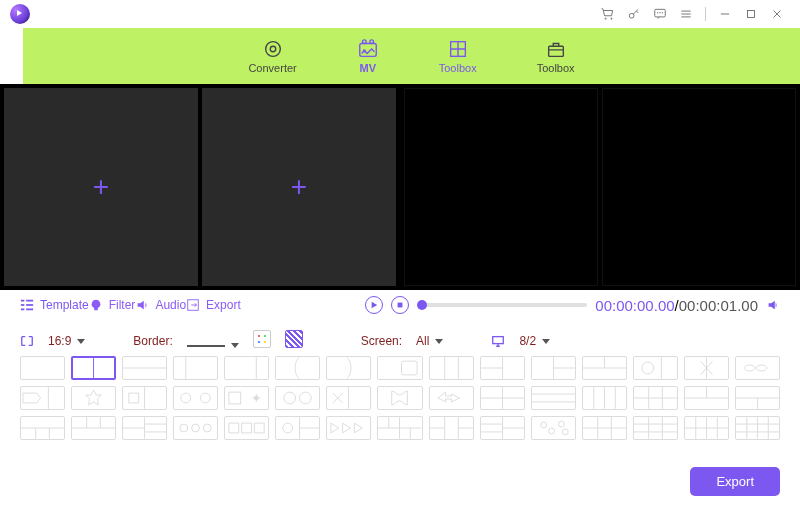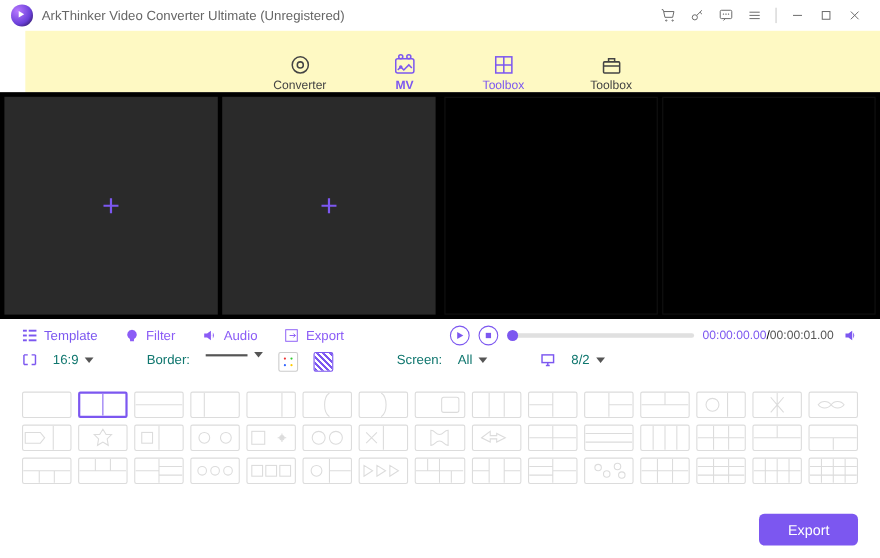--- a/index.html
+++ b/index.html
@@ -6,51 +6,51 @@
   body { width: 800px; height: 507px; background: #fff; overflow: hidden; }
   .titlebar { height: 28px; background: #fff; display: flex; align-items: center; padding: 0 10px; border-bottom: 0; }
   .titlebar .logo { width: 20px; height: 20px; background: radial-gradient(circle at 30% 30%, #b879ff, #6a3fd9 60%, #1a0a33); border-radius: 50%; margin-right: 8px; position: relative; }
   .titlebar .logo::after { content: ""; position: absolute; top: 6px; left: 7px; width: 0; height: 0; border-left: 5px solid #fff; border-top: 3px solid transparent; border-bottom: 3px solid transparent; }
   .titlebar .title { font-size: 12px; color: #666; }
   .titlebar .spacer { flex: 1; }
   .titlebar .tbtn { width: 22px; height: 22px; display: flex; align-items: center; justify-content: center; color: #666; font-size: 14px; cursor: pointer; margin: 0 2px; }
   .titlebar .tbtn svg { width: 14px; height: 14px; stroke: #666; fill: none; stroke-width: 1.5; }
   .sep { width: 1px; height: 14px; background: #ccc; margin: 0 6px; }
 
-  .maintabs { height: 56px; display: flex; justify-content: center; gap: 60px; align-items: flex-end; background:#fef9c3;margin-left:23px; }
+  .maintabs { height: 56px; display: flex; justify-content: center; gap: 60px; align-items: center; background:#bef264;margin-left:23px; }
   .mtab { display: flex; flex-direction: column; align-items: center; gap: 2px; cursor: pointer; color: #444; font-size: 11px; }
   .mtab svg { width: 22px; height: 22px; stroke: #444; fill: none; stroke-width: 1.5; }
   .mtab.active { color: #7c57f0; font-weight: bold; }
   .mtab.active svg { stroke: #7c57f0; }
   .mtab.coll { color: #7c57f0; }
   .mtab.coll svg { stroke: #7c57f0; }
 
   .workarea { height: 206px; display: flex; background:#000; }
   .editpane { flex: 1; display:flex; gap:4px; padding:4px; background:#000; }
   .editslot { flex:1; background:#2a2a2a; display:flex; align-items:center; justify-content:center; cursor:pointer; }
   .editslot .plus { font-size: 28px; color:#7c57f0; font-weight:200; }
   .previewpane { flex:1; display:flex; gap:4px; padding:4px; background:#000; }
   .pvslot { flex:1; background:#000; border:1px solid #111; }
 
-  .sectiontabs { height:30px; display:flex; align-items:center; padding:0 20px; gap:24px; background:#fff; }
+  .sectiontabs { height:30px; display:flex; align-items:center; padding:0 20px; background:#fff; }
   .stab { display:flex; align-items:center; gap:6px; font-size:12px; color:#8b5cf6; cursor:pointer; }
   .stab.active { color:#7c57f0; }
   .stab svg { width:14px; height:14px; fill:currentColor; }
   .playctrl { margin-left:auto; display:flex; align-items:center; gap:8px; }
   .roundbtn { width:18px; height:18px; border:1.5px solid #7c57f0; border-radius:50%; display:flex; align-items:center; justify-content:center; cursor:pointer; }
   .roundbtn svg { width:8px; height:8px; fill:#7c57f0; stroke:none; }
   .seekbar { width:170px; height:4px; background:#e0e0e0; border-radius:2px; position:relative; cursor:pointer; }
   .seekbar .dot { position:absolute; left:0; top:-3px; width:10px; height:10px; background:#7c57f0; border-radius:50%; }
-  .time { font-size:11px; }
+  .time { font-size:15px; }
   .time .cur { color:#7c57f0; }
   .time .tot { color:#555; }
   .volbtn { width:14px; height:14px; cursor:pointer; }
   .volbtn svg { width:14px; height:14px; fill:#7c57f0; }
 
-  .opts { height:28px; display:flex; align-items:flex-start; padding:0 20px; gap:14px; font-size:12px; color:#0f766e; background:#fff; }
+  .opts { height:28px; display:flex; align-items:flex-end; padding:0 20px; gap:14px; font-size:12px; color:#7f1d1d; background:#fff; }
   .opts .iconsm { width:14px; height:14px; display:inline-flex; align-items:center; justify-content:center; }
   .opts .iconsm svg { width:14px; height:14px; stroke:#7c57f0; fill:none; stroke-width:1.5; }
   .opts .dd { display:flex; align-items:center; gap:4px; cursor:pointer; }
   .opts .dd::after { content:""; border-left:4px solid transparent; border-right:4px solid transparent; border-top:5px solid #555; margin-left:2px; }
   .opts .borderline { width:38px; height:2px; background:#555; display:inline-block; }
   .opts .sqbtn { width:18px; height:18px; border:1px solid #ccc; border-radius:2px; display:flex; align-items:center; justify-content:center; cursor:pointer; }
   .opts .sqbtn svg { width:12px; height:12px; }
 
   .templates { padding:8px 20px 4px; display:grid; grid-template-columns: repeat(15, 1fr); gap:6px; background:#fff; }
   .tcell { height:24px; border:1px solid #dcdcdc; border-radius:2px; background:#fff; cursor:pointer; position:relative; overflow:hidden; }
@@ -59,21 +59,20 @@
   .tcell.sel svg { stroke:#7c57f0; }
 
   .footer { position:absolute; bottom:0; left:0; right:0; height:52px; display:flex; align-items:center; justify-content:flex-end; padding:0 20px; background:#fff; }
   .exportbtn { background:#7c57f0; color:#fff; border:none; padding:7px 26px; border-radius:5px; font-size:13px; cursor:pointer; }
 </style>
 </head>
 <body>
 
 <div class="titlebar">
   <div class="logo"></div>
-  <div class="title">ArkThinker Video Converter Ultimate (Unregistered)</div>
   <div class="spacer"></div>
   <div class="tbtn">
       <svg viewBox="0 0 24 24">
         <path d="M4 6h16l-2 9H6zM8 21a1 1 0 100-2 1 1 0 000 2zm10 0a1 1 0 100-2 1 1 0 000 2zM4 6l-1-3H1"></path>
       </svg>
     </div>
   <div class="tbtn">
       <svg viewBox="0 0 24 24">
         <circle cx="8" cy="15" r="4"></circle>
         <path d="M11 12l8-8M16 7l3 3"></path>

